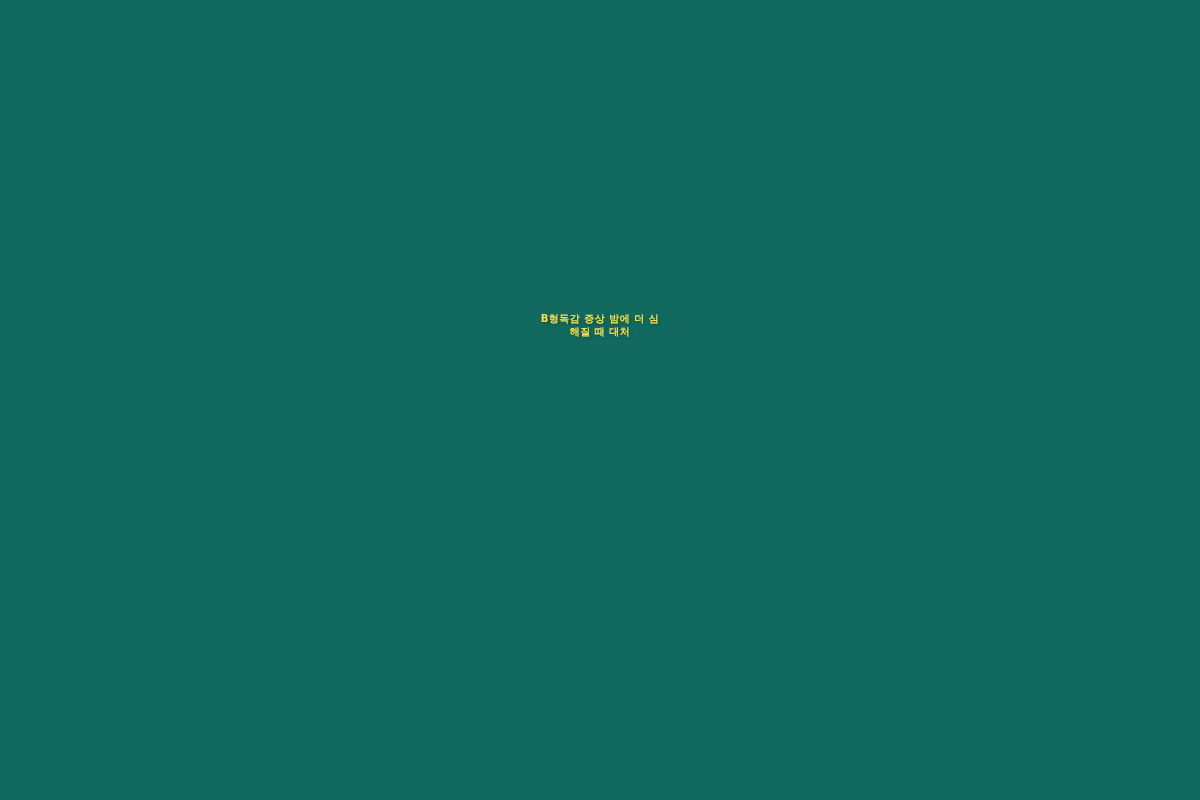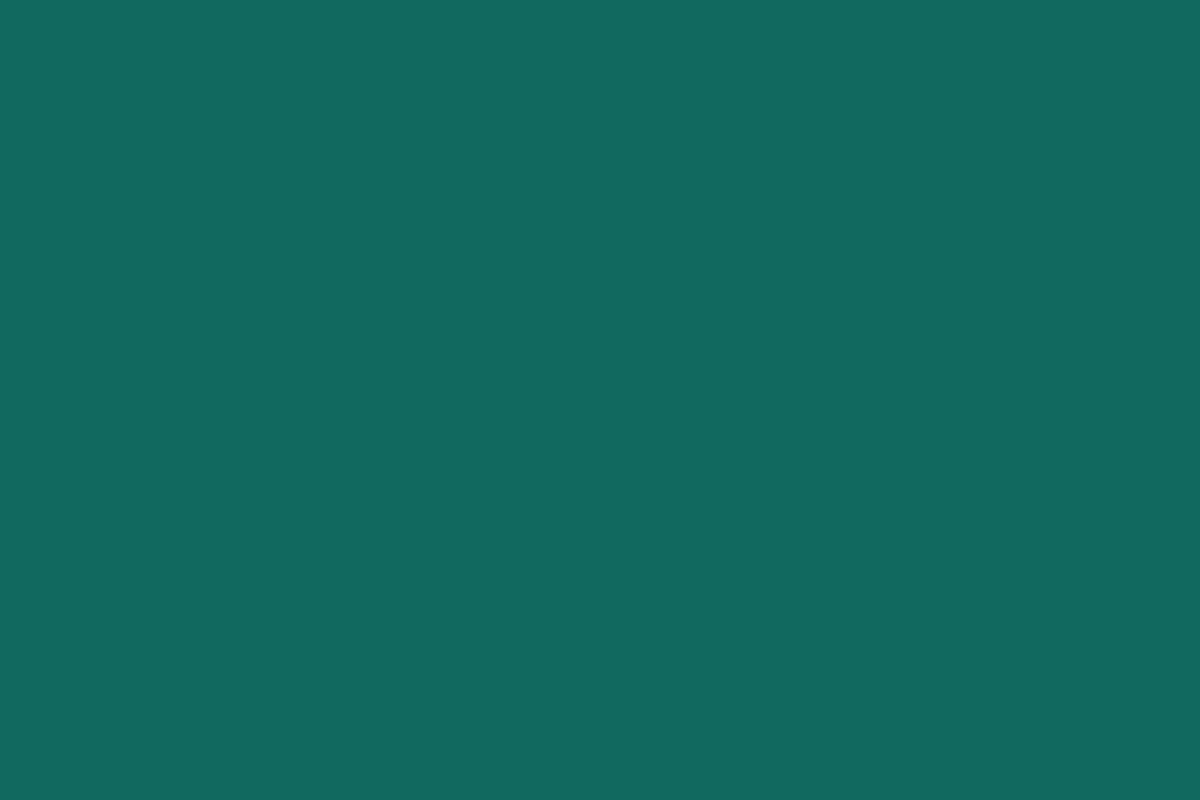--- a/index.html
+++ b/index.html
@@ -54,17 +54,19 @@
     font-size: 104px;
   }
 </style>
 </head>
 <body>
 
 <div id="banner" style="background-color: rgb(17, 105, 95); width: 1200px; height: 800px;">
 
   <div id="title-block" style="text-align: center;">
 
+    <span class="title-line line-1" style="color: rgb(250, 225, 75); font-size: 10px;">B형독감 증상 밤에 더 심</span>
 
+    <span class="title-line line-2" style="color: rgb(250, 225, 75); font-size: 10px;">해질 때 대처</span>
 
   </div>
 
 </div>
 
 </body></html>

